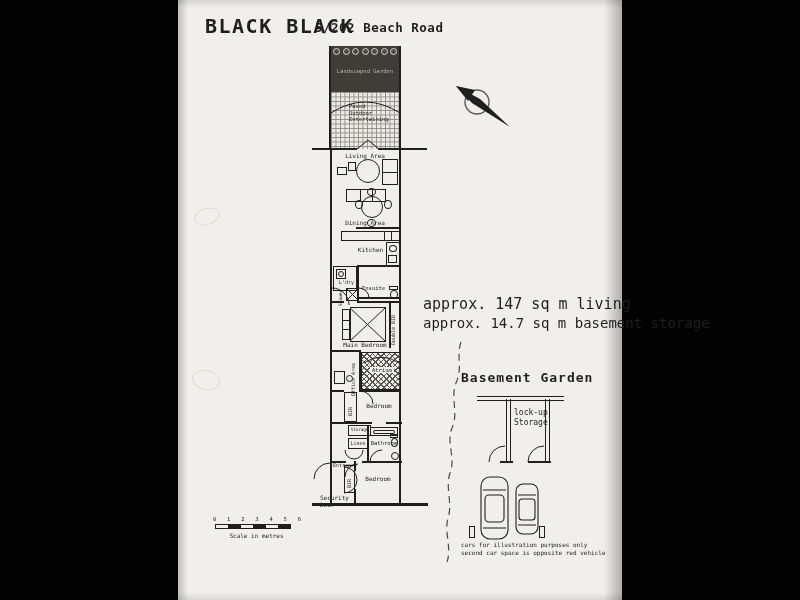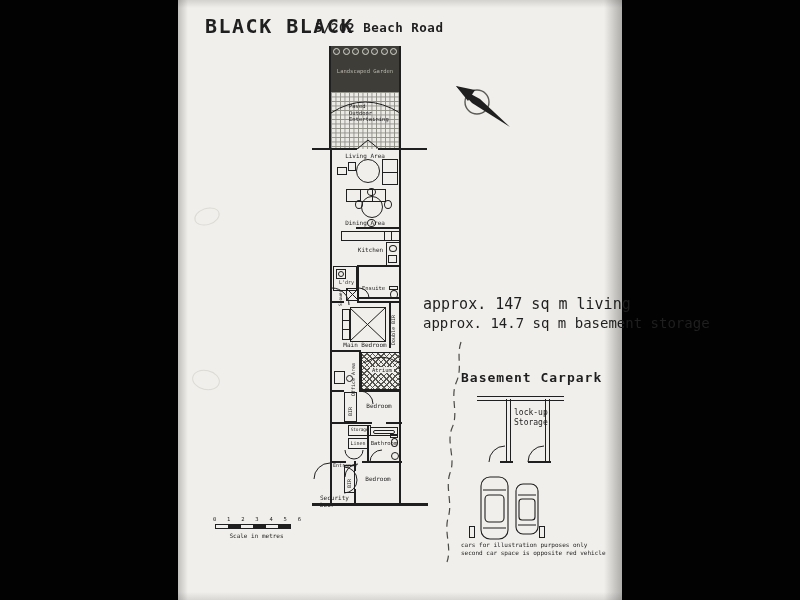--- a/index.html
+++ b/index.html
@@ -171,21 +171,21 @@
   <div>Security</div>
   <div>Door</div>
 </div>
 <div class="box" style="left:344px;top:465px;width:11px;height:28px;"></div>
 <div class="lbl vtext" style="left:347px;top:472px;font-size:5px;height:16px;">BIR</div>
 <div class="lbl ctr" style="left:356px;top:476px;width:44px;font-size:6px;">Bedroom</div>
 
 <div class="lbl" style="left:423px;top:296px;font-size:15px;">approx. 147 sq m living</div>
 <div class="lbl" style="left:423px;top:316px;font-size:14px;">approx. 14.7 sq m basement storage</div>
 
-<div class="lbl" style="left:461px;top:371px;font-size:13px;font-weight:700;letter-spacing:1px;">Basement Carpark</div>
+<div class="lbl" style="left:461px;top:371px;font-size:13px;font-weight:700;letter-spacing:1px;">Basement Garden</div>
 <div class="dline-h" style="left:477px;top:396px;width:87px;height:4.5px;"></div>
 <div class="dline-v" style="left:506px;top:399px;width:5px;height:63px;"></div>
 <div class="dline-v" style="left:545px;top:399px;width:5px;height:63px;"></div>
 <div class="wall" style="left:500px;top:461px;width:13px;height:2px;"></div>
 <div class="wall" style="left:528px;top:461px;width:23px;height:2px;"></div>
 <div class="lbl" style="left:514px;top:408px;font-size:8px;line-height:9.5px;">
   <div>lock-up</div>
   <div>Storage</div>
 </div>
 <div class="box" style="left:469px;top:526px;width:6px;height:12px;"></div>

